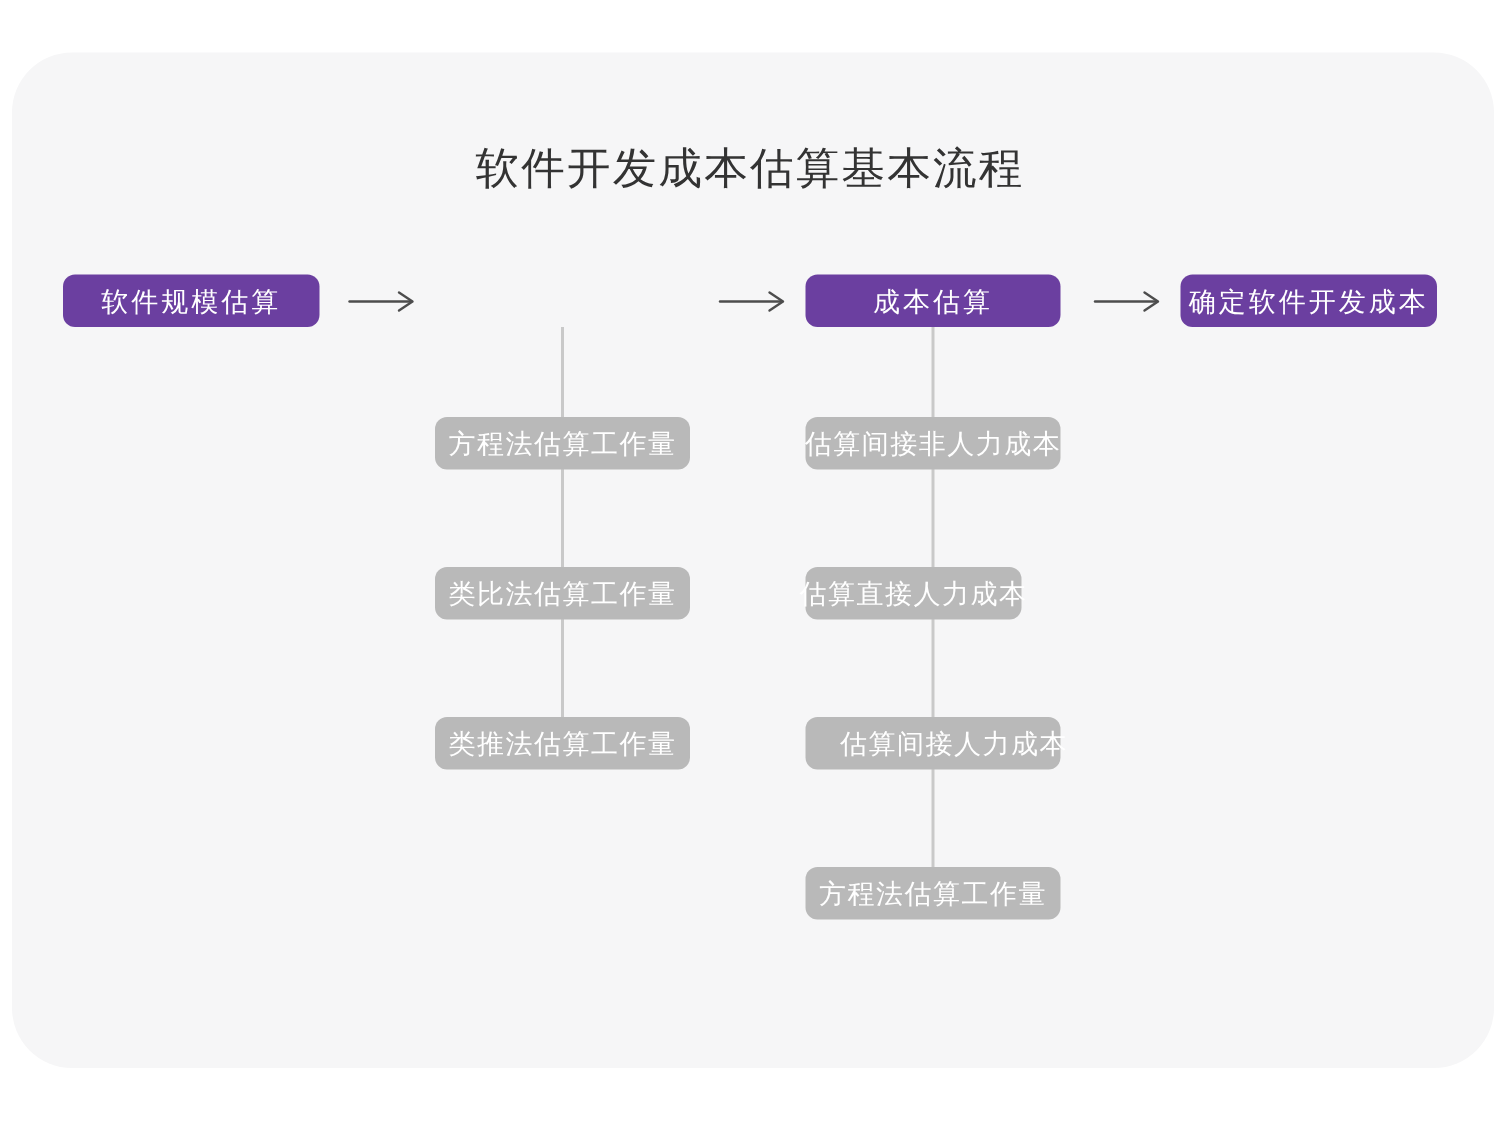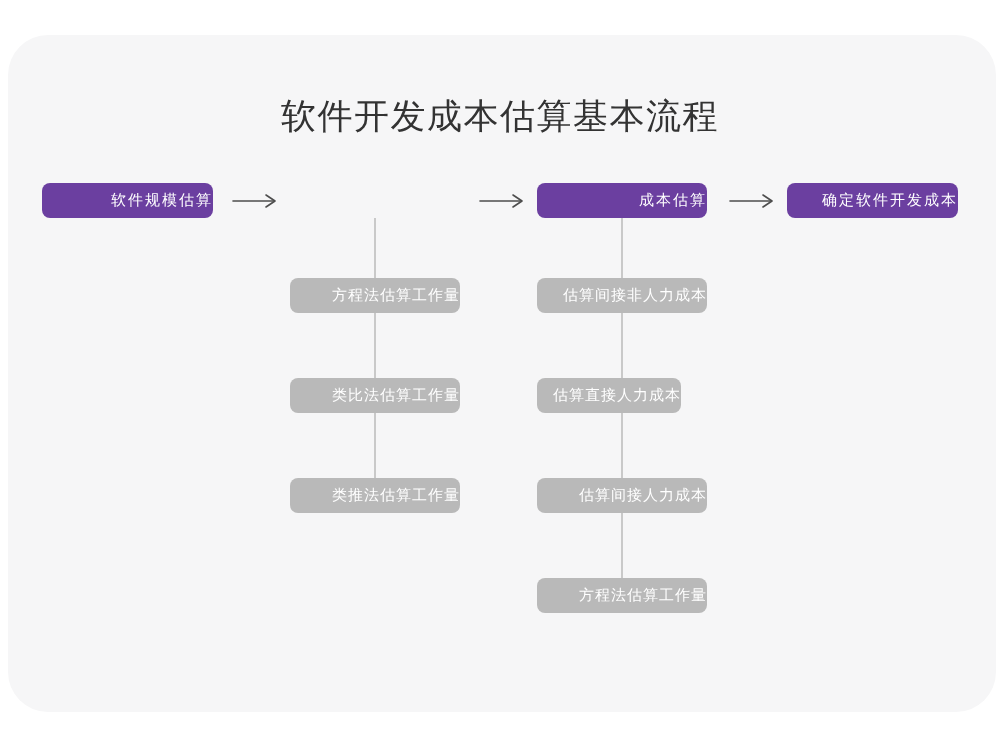--- a/index.html
+++ b/index.html
@@ -11,24 +11,24 @@
     --title-color:#333333;
     --node-text-color:#FFFFFF;
   }
   *{margin:0;padding:0;box-sizing:border-box;}
   html,body{width:1000px;height:750px;background:#ffffff;
     font-family:"Liberation Sans","DejaVu Sans",sans-serif;}
   .page{position:relative;width:1000px;height:750px;overflow:hidden;background:#ffffff;}
   .card{position:absolute;left:8px;top:35px;width:988px;height:677px;
     background:var(--canvas-color);border-radius:40px;}
   .title{position:absolute;left:0;top:93px;width:1000px;text-align:center;
-    font-size:35px;font-weight:400;letter-spacing:1.5px;color:var(--title-color);}
+    font-size:29px;font-weight:400;letter-spacing:1.5px;color:var(--title-color);}
   .node{position:absolute;height:35px;border-radius:8px;z-index:2;
-    display:flex;align-items:center;justify-content:flex-end;
-    color:var(--node-text-color);font-size:15px;letter-spacing:2px;white-space:nowrap;}
+    display:flex;align-items:center;justify-content:center;
+    color:var(--node-text-color);font-size:18px;letter-spacing:2px;white-space:nowrap;}
   .node.primary{background:var(--primary-color);}
   .node.sub{background:var(--secondary-color);letter-spacing:1px;}
   .connector-v{position:absolute;width:2px;background:var(--connector-color);z-index:1;}
   .arrow{position:absolute;width:48px;height:18px;z-index:2;}
   .arrow svg{display:block;width:48px;height:18px;}
   .arrow line,.arrow polyline{stroke:var(--arrow-color);stroke-width:1.6;fill:none;
     stroke-linecap:round;stroke-linejoin:round;}
 </style>
 </head>
 <body>

